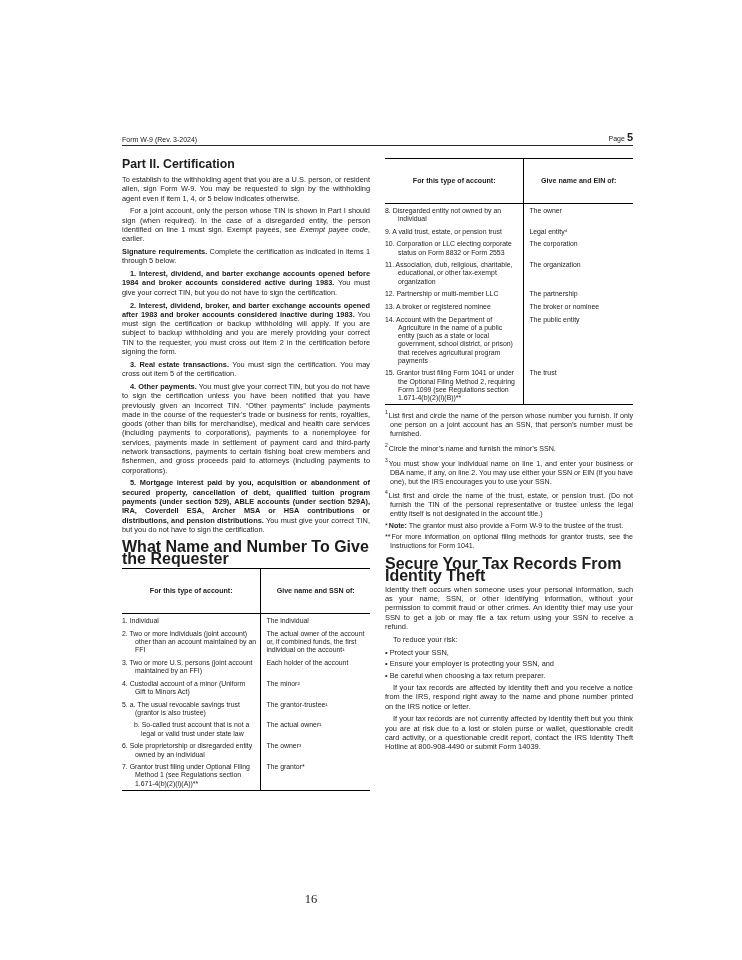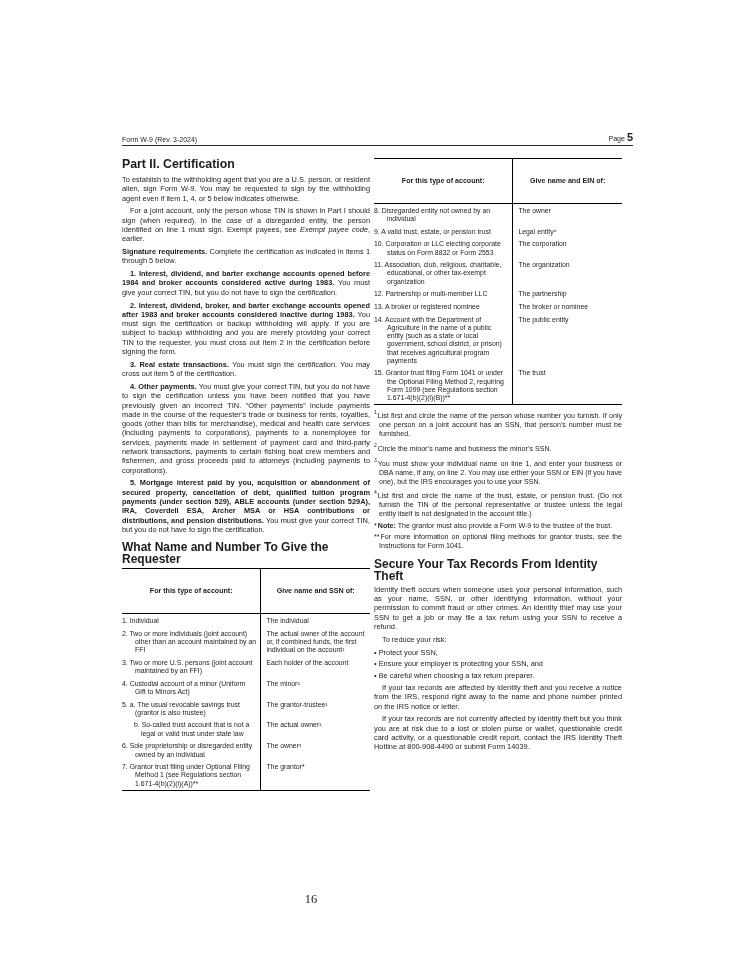--- a/index.html
+++ b/index.html
@@ -11,25 +11,25 @@
   .sheet { position:absolute; left:122px; top:131px; width:511px; }
 
   
   .doc-header { display:flex; justify-content:space-between; align-items:flex-end;
     border-bottom:1px solid #2a2a2a; padding-bottom:2px; }
   .form-id { font-size:7px; }
   .page-ref { font-size:7px; }
   .page-ref b { font-size:11px; font-weight:bold; }
 
   
-  .cols { display:flex; gap:4px; margin-top:5px; }
+  .cols { display:flex; gap:15px; margin-top:5px; }
   .col { width:248px; font-size:7.4px; line-height:9.3px; text-align:justify; }
 
   h1.sec { font-size:12.3px; line-height:13px; font-weight:bold; margin:7px 0 4px; text-align:left; }
-  h2.sec { font-size:12px; line-height:12px; font-weight:bold; margin:7px 0 3px; text-align:left; }
+  h2.sec { font-size:16px; line-height:12px; font-weight:bold; margin:7px 0 3px; text-align:left; }
 
   p { margin:0 0 3.5px; }
   p.indent { text-indent:8px; }
   p.item { text-indent:8px; margin:2.5px 0 3.5px; }
   i { font-style:italic; }
 
   
   table { width:100%; border-collapse:collapse; table-layout:fixed;
     border-top:1.6px solid #000; border-bottom:1.6px solid #000;
     font-size:6.9px; line-height:8.2px; text-align:left; margin-bottom:4px; }
@@ -176,21 +176,21 @@
             </tr>
           <tr>
               <td class="acct">15. Grantor trust filing Form 1041 or under the Optional Filing Method 2, requiring Form 1099 (see Regulations section 1.671-4(b)(2)(i)(B))**</td>
               <td class="give">The trust</td>
             </tr>
         </tbody>
       </table>
 
       <div class="fns">
         <p class="fn"><sup>1</sup><span>List first and circle the name of the person whose number you furnish. If only one person on a joint account has an SSN, that person’s number must be furnished.</span></p>
-        <p class="fn"><sup>2</sup><span>Circle the minor’s name and business the minor’s SSN.</span></p>
+        <p class="fn"><sup>2</sup><span>Circle the minor’s name and furnish the minor’s SSN.</span></p>
         <p class="fn"><sup>3</sup><span>You must show your individual name on line 1, and enter your business or DBA name, if any, on line 2. You may use either your SSN or EIN (if you have one), but the IRS encourages you to use your SSN.</span></p>
         <p class="fn"><sup>4</sup><span>List first and circle the name of the trust, estate, or pension trust. (Do not furnish the TIN of the personal representative or trustee unless the legal entity itself is not designated in the account title.)</span></p>
         <p class="fn"><span class="mk">*</span><b>Note:</b> <span>The grantor must also provide a Form W-9 to the trustee of the trust.</span></p>
         <p class="fn"><span class="mk">**</span><span>For more information on optional filing methods for grantor trusts, see the Instructions for Form 1041.</span></p>
       </div>
 
       <h2 class="sec">Secure Your Tax Records From Identity Theft</h2>
 
       <p>Identity theft occurs when someone uses your personal information, such as your name, SSN, or other identifying information, without your permission to commit fraud or other crimes. An identity thief may use your SSN to get a job or may file a tax return using your SSN to receive a refund.</p>
       <p class="indent">To reduce your risk:</p>

